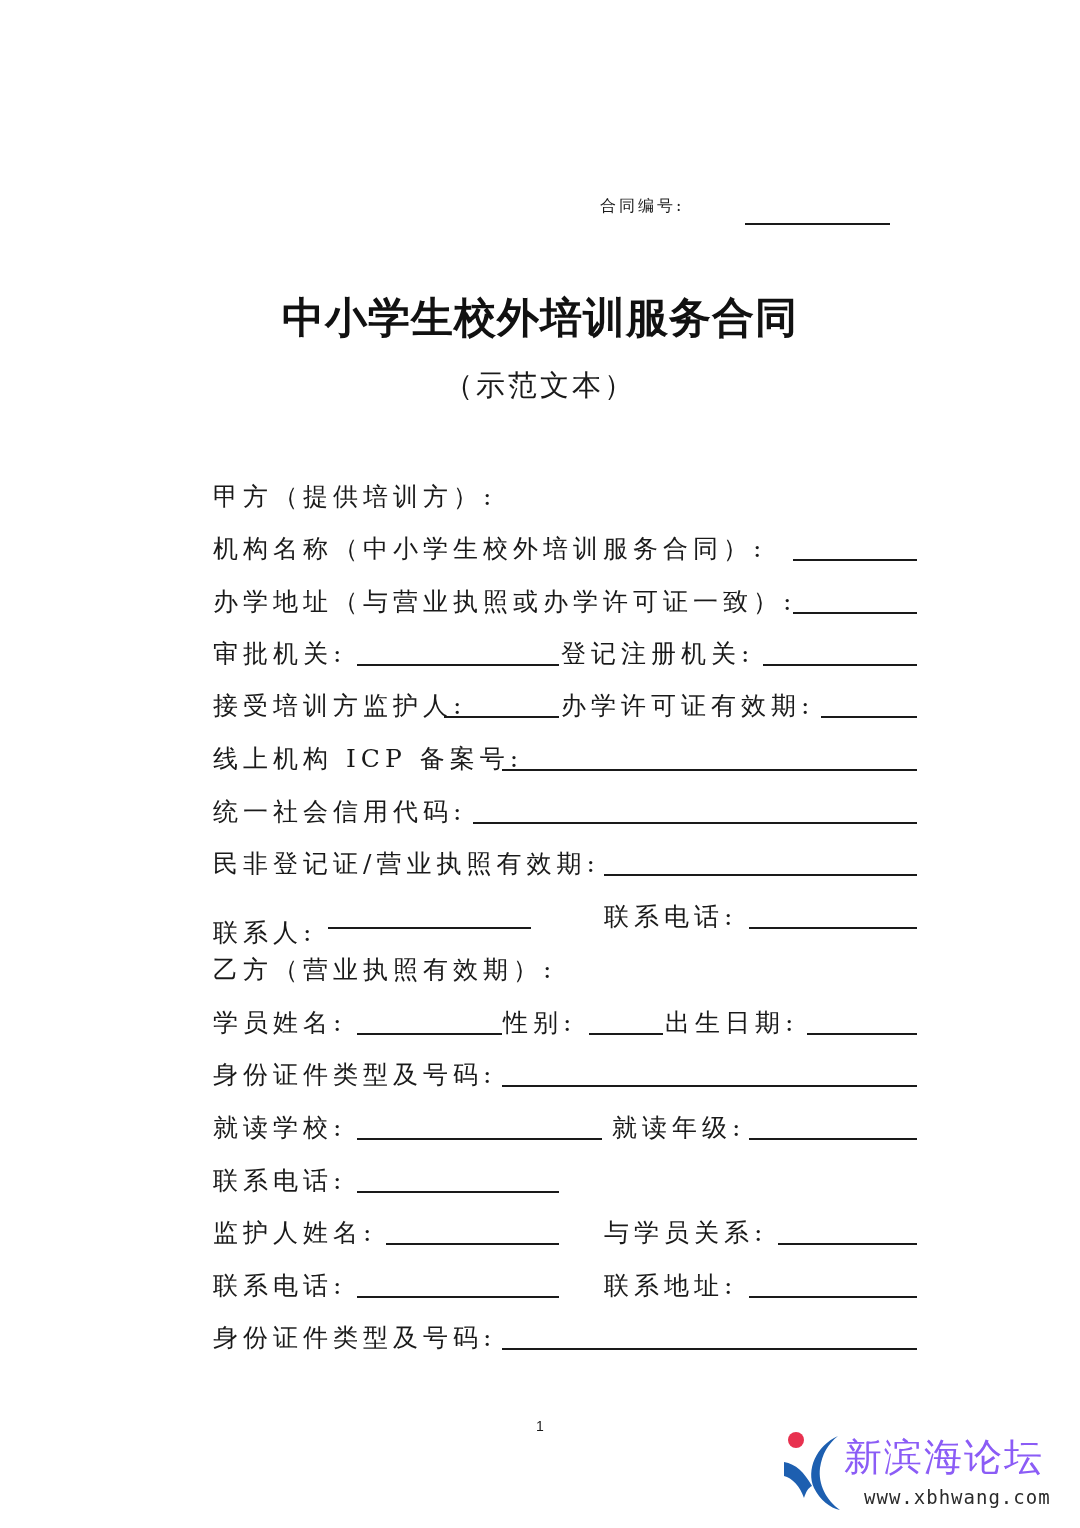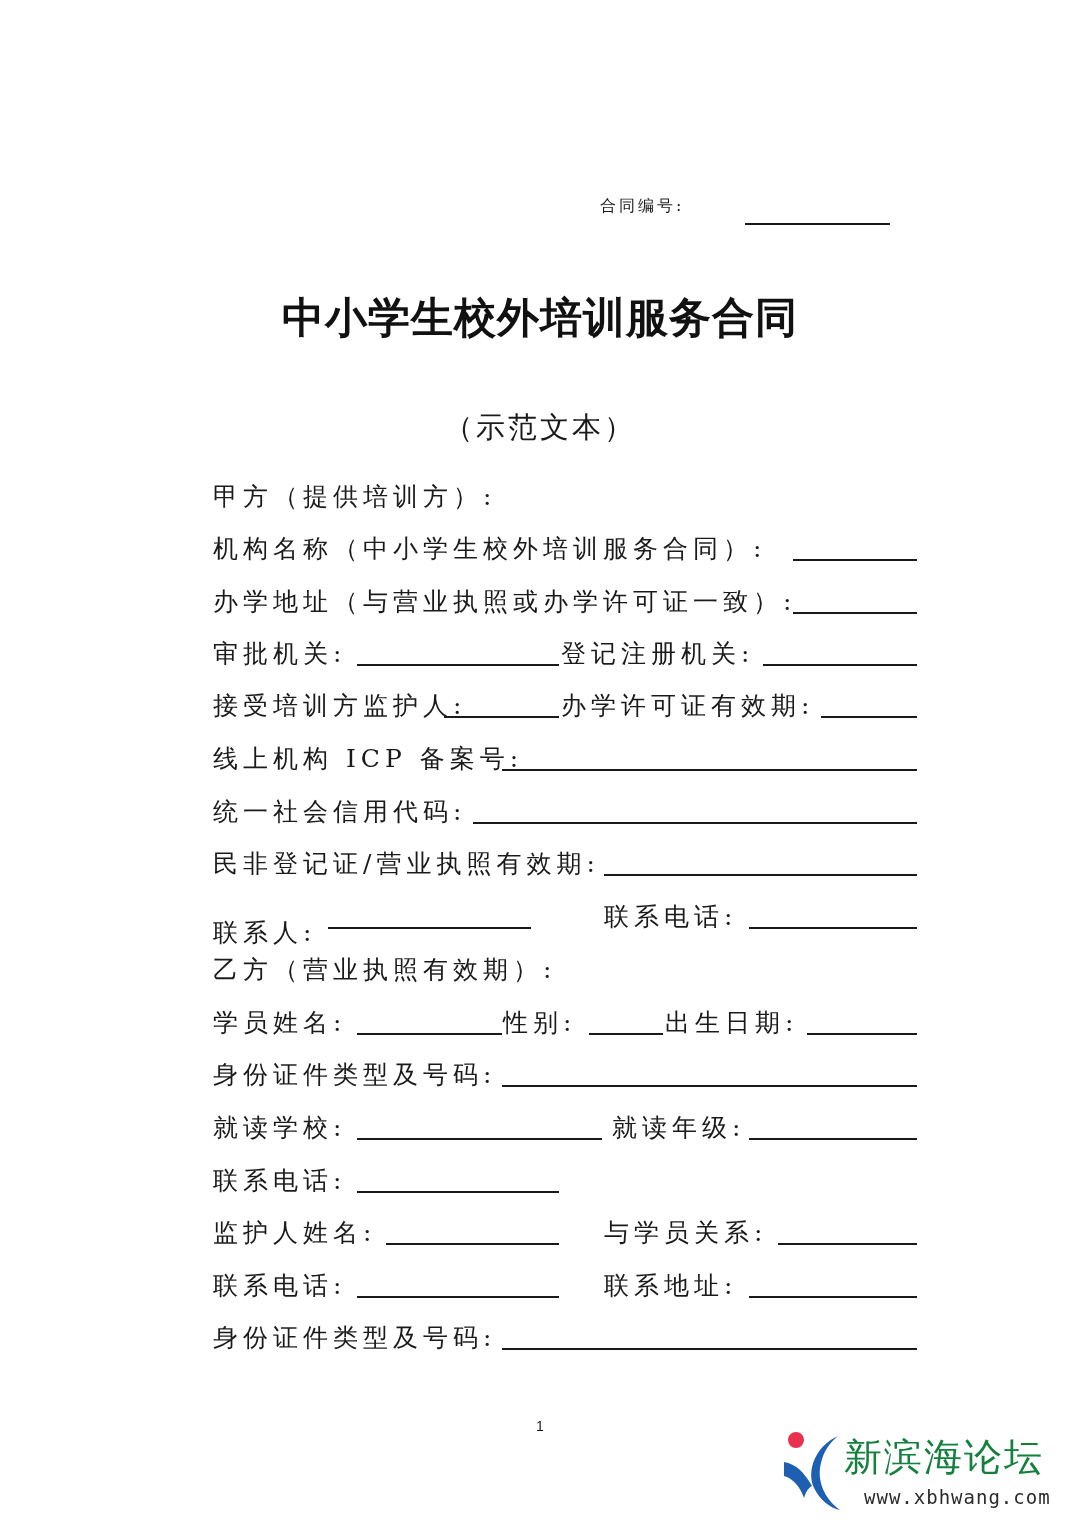--- a/index.html
+++ b/index.html
@@ -3,28 +3,28 @@
 <meta charset="utf-8">
 <style>
   html, body { margin:0; padding:0; background:#ffffff; }
   body { width:1080px; height:1528px; position:relative; overflow:hidden;
          font-family:"DejaVu Serif","Liberation Serif",serif; color:#1a1a1a; }
   .abs { position:absolute; white-space:nowrap; }
   .contract-no { left:600px; top:196px; font-size:16px; letter-spacing:3px; }
   .ul { position:absolute; height:0; border-bottom:2px solid #1a1a1a; }
   .title { left:0; width:1080px; text-align:center; top:290px; font-size:42px;
            font-family:"DejaVu Sans","Liberation Sans",sans-serif; font-weight:bold; letter-spacing:1px; color:#111; }
-  .subtitle { left:0; width:1080px; text-align:center; top:366px; font-size:29px; letter-spacing:3px;margin-top:42px; }
+  .subtitle { left:0; width:1080px; text-align:center; top:366px; font-size:29px; letter-spacing:3px; }
   .row { position:absolute; font-size:25px; letter-spacing:5px; white-space:nowrap; }
   .section { font-weight:normal; }
   .page-num { left:0; width:1080px; text-align:center; top:1418px; font-size:14px;
               font-family:"Liberation Sans",sans-serif; }
   .logo { position:absolute; left:782px; top:1428px; width:290px; height:84px; }
   .logo-text { position:absolute; left:62px; top:4px; font-size:38px;
-               font-family:"DejaVu Sans","Liberation Sans",sans-serif; color:#15803d; letter-spacing:2px; }
+               font-family:"DejaVu Sans","Liberation Sans",sans-serif; color:#8b5cf6; letter-spacing:2px; }
   .logo-url { position:absolute; left:82px; top:58px; font-size:19px;
               font-family:"DejaVu Sans Mono","Liberation Mono",monospace; color:#2a2a2a; letter-spacing:1px; }
 </style>
 </head>
 <body>
 
 <div class="abs contract-no">合同编号:</div>
 <div class="ul" style="left:745px; top:223px; width:145px;"></div>
 
 <div class="abs title">中小学生校外培训服务合同</div>

